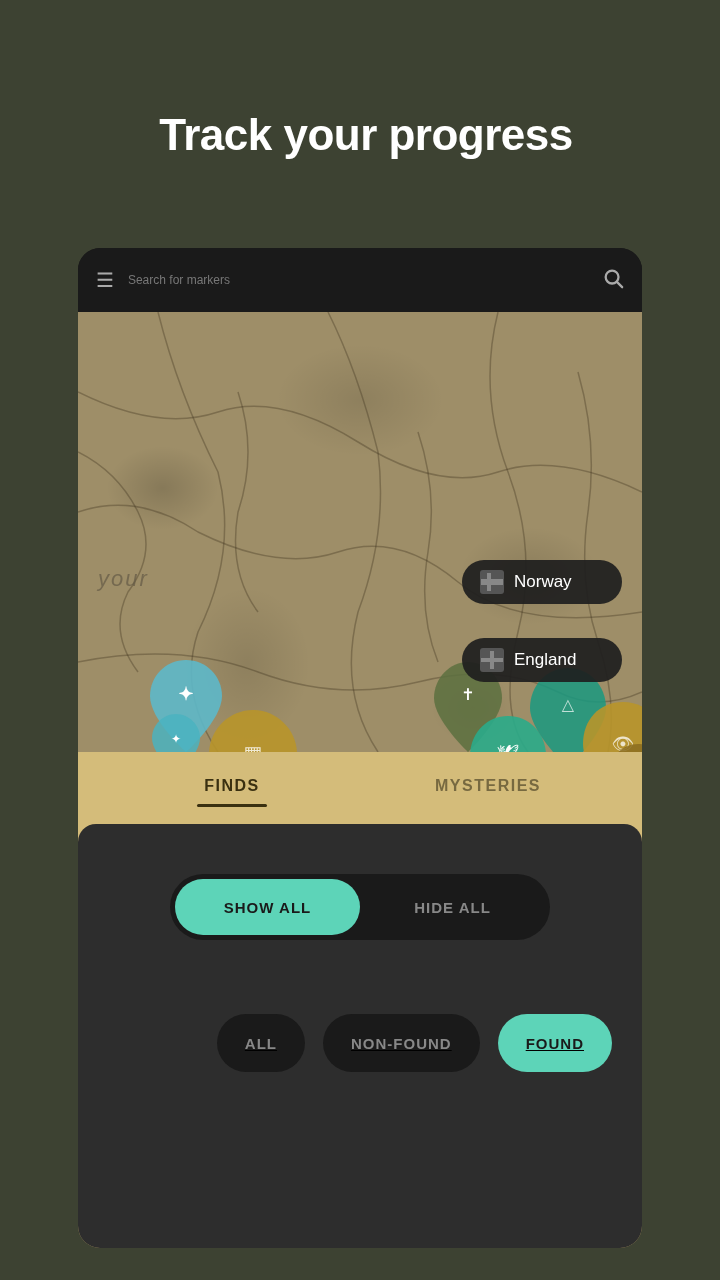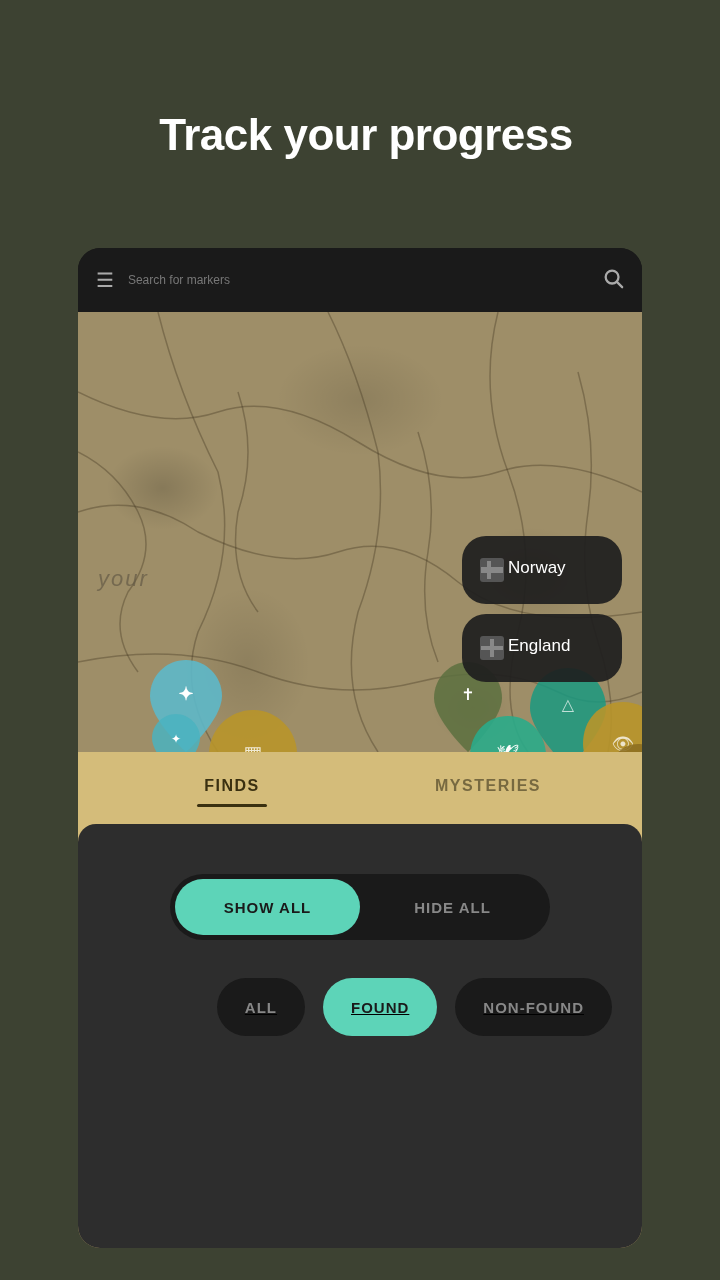--- a/index.html
+++ b/index.html
@@ -118,23 +118,24 @@
       font-style: italic;
       font-weight: 300;
       letter-spacing: 2px;
     }
 
     
     .map-tooltip {
       position: absolute;
       background: rgba(30, 30, 30, 0.92);
       border-radius: 24px;
-      padding: 22px 18px;
-      display: flex;
-      gap: 4px;
+      padding: 10px 18px;
+      display: flex;
+      align-items: center;
+      gap: 10px;
       color: #ffffff;
       font-size: 17px;
       font-weight: 500;
     }
 
     .tooltip-flag {
       width: 24px;
       height: 24px;
       background: #555;
       border-radius: 3px;
@@ -195,21 +196,21 @@
     .content-area {
       position: absolute;
       top: 72px;
       left: 0; right: 0; bottom: 0;
       background: #2d2d2d;
       border-radius: 18px 18px 0 0;
       padding: 50px 30px 30px;
       display: flex;
       flex-direction: column;
       align-items: center;
-      gap: 38px;
+      gap: 74px;
     }
 
     
     .toggle-row {
       display: flex;
       background: #1a1a1a;
       border-radius: 50px;
       padding: 5px;
       width: 380px;
       height: 66px;
@@ -398,19 +399,19 @@
 
     <div class="content-area">
 
       <div class="toggle-row">
         <button class="toggle-btn active">SHOW ALL</button>
         <button class="toggle-btn inactive">HIDE ALL</button>
       </div>
 
       <div class="filter-row">
         <button class="filter-btn dark">ALL</button>
+        <button class="filter-btn dark">NON-FOUND</button>
         <button class="filter-btn teal">FOUND</button>
-        <button class="filter-btn dark">NON-FOUND</button>
       </div>
     </div>
   </div>
 
 </div>
 
 </body></html>

